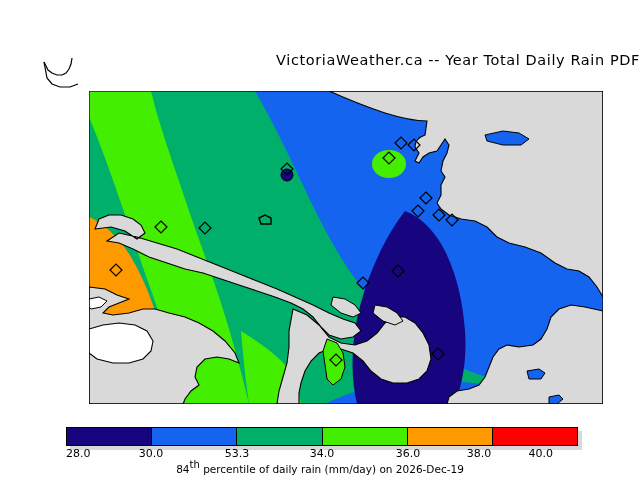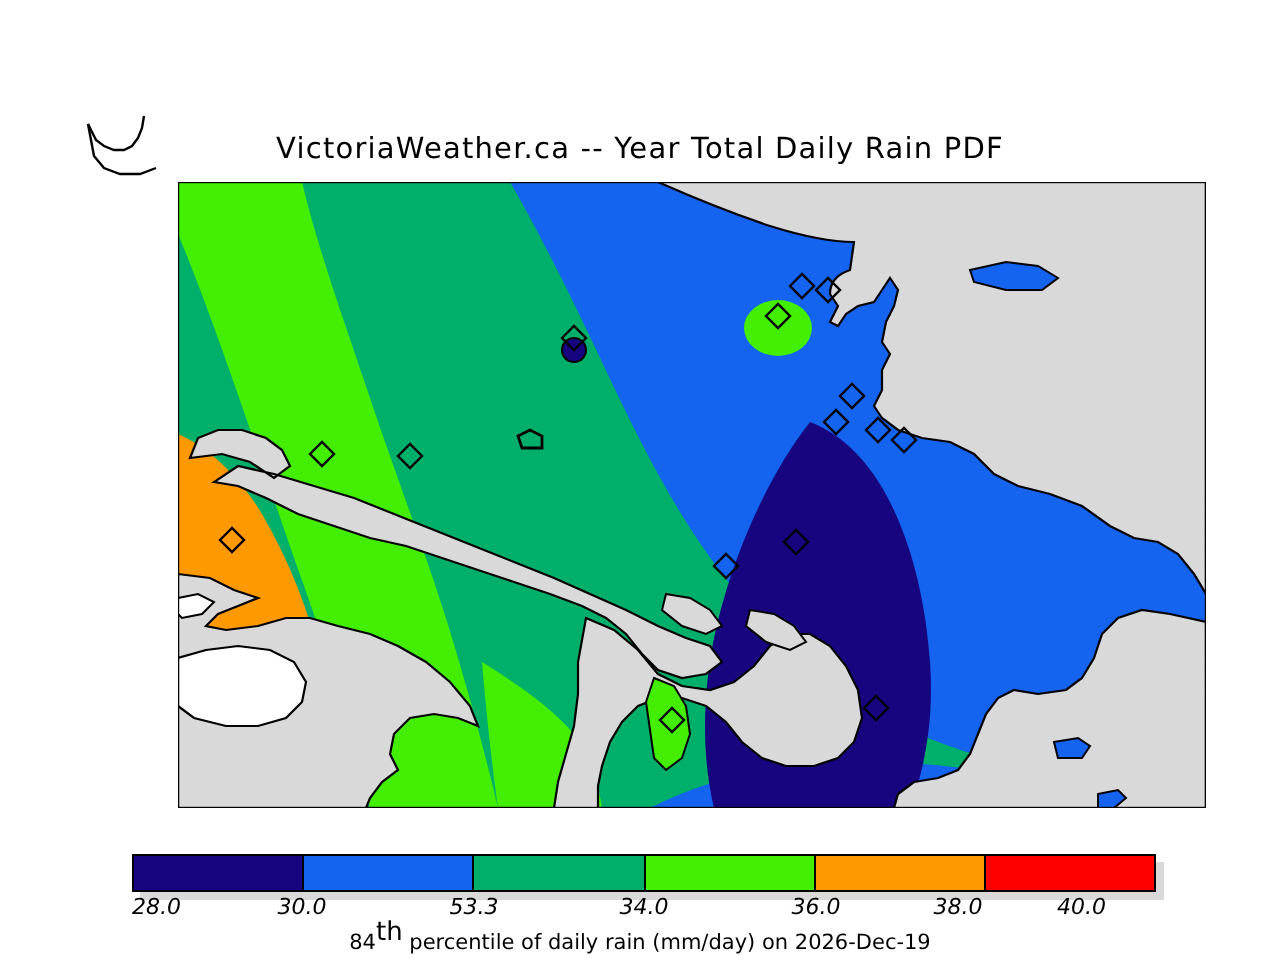--- a/index.html
+++ b/index.html
@@ -3,22 +3,22 @@
 <meta charset="utf-8">
 <style>
   html,body{margin:0;padding:0;}
   body{
     width:640px;height:480px;background:#ffffff;overflow:hidden;
     font-family:"DejaVu Sans",sans-serif;
   }
   #page{position:relative;width:640px;height:480px;}
 
   #title{
-    position:absolute;left:0;top:52px;width:640px;text-align:center;
-    font-size:14.5px;color:#000;letter-spacing:.6px;white-space:nowrap;margin-top:15px;
+    position:absolute;left:0;top:52px;width:640px;text-align:right;
+    font-size:14.5px;color:#000;letter-spacing:.6px;white-space:nowrap;
   }
 
   
   #plot{
     position:absolute;left:89px;top:91px;width:514px;height:313px;
     background:#D9D9D9;overflow:hidden;
   }
   #plot svg,#outer svg{display:block;}
 
   
@@ -32,26 +32,26 @@
   #cbar .band{flex:1 1 0;height:100%;}
   #cbar .band + .band{border-left:1px solid #000;}
   #cbshadow{
     position:absolute;left:70px;top:431px;width:512px;height:19px;
     background:#D9D9D9;z-index:-1;
   }
   #ticks{
     position:absolute;left:0;top:447px;width:640px;height:14px;
     font-size:11px;color:#000;
   }
-  #ticks span{position:absolute;top:0;transform:translateX(-50%);white-space:nowrap;font-style:italic;}
+  #ticks span{position:absolute;top:0;transform:translateX(-50%);white-space:nowrap;}
   #caption{
     position:absolute;left:0;top:459px;width:640px;text-align:center;
     font-size:10.5px;color:#000;white-space:nowrap;
   }
-  #caption sup{font-size:13px;}
+  #caption sup{font-size:10px;}
 </style>
 </head>
 <body>
 
 <div id="page">
 
   <div id="title">VictoriaWeather.ca -- Year Total Daily Rain PDF</div>
 
   <div id="outer">
     <svg width="640" height="480" viewBox="0 0 640 480">

